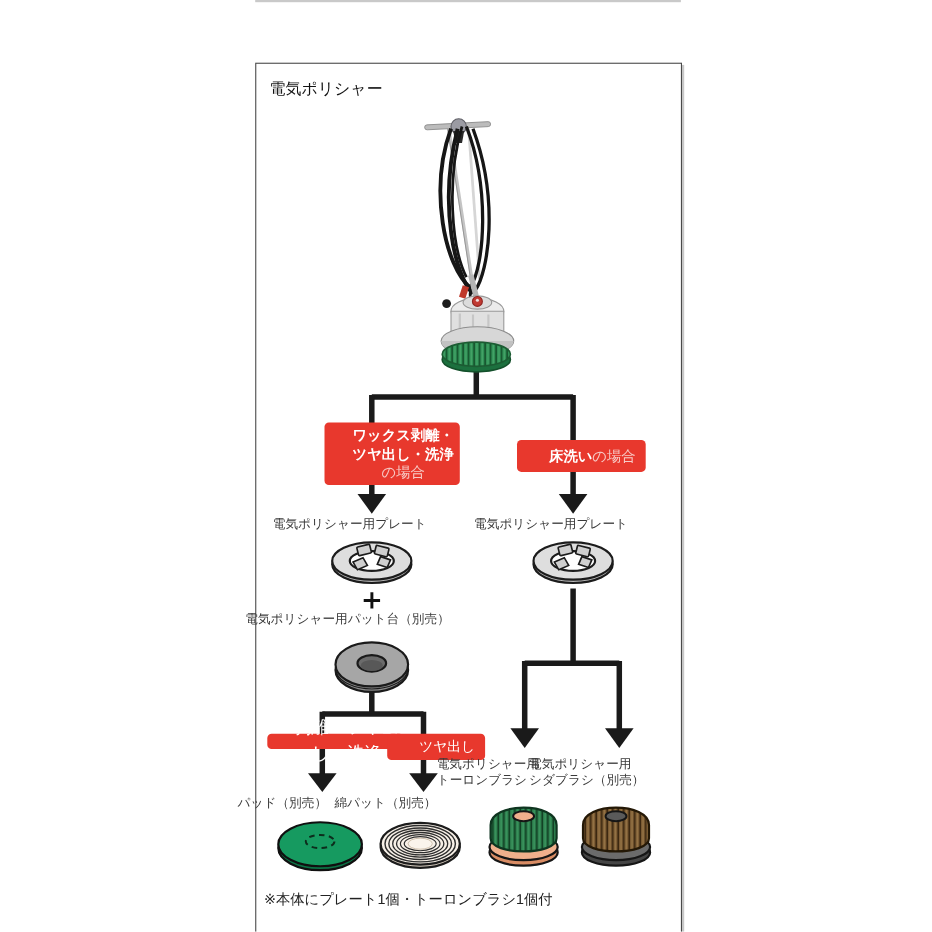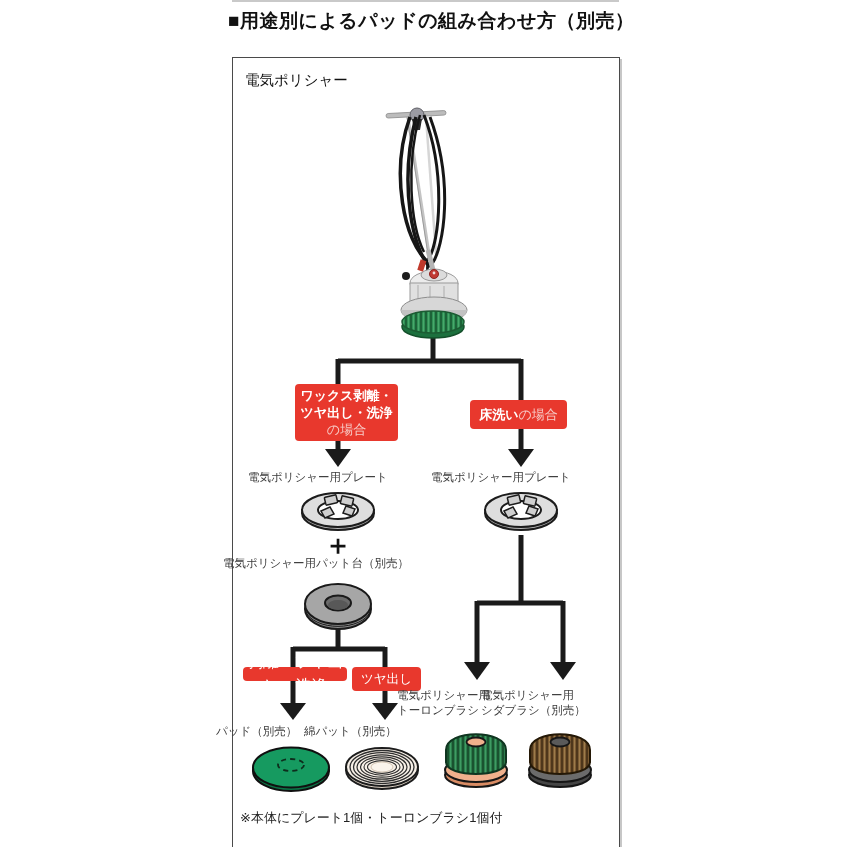--- a/index.html
+++ b/index.html
@@ -7,21 +7,21 @@
         font-family:"Liberation Sans","DejaVu Sans",sans-serif;color:#1a1a1a;}
   .abs{position:absolute;}
   #top-rule{left:232px;top:0;width:387px;height:2px;background:#c9c9c9;}
   #main-title{left:228px;top:8px;font-size:19px;font-weight:bold;color:#111;letter-spacing:0.5px;white-space:nowrap;}
   #frame{left:232px;top:33px;width:386px;height:800px;border:1px solid #4a4a4a;background:#fff;
          box-shadow:2px 2px 0 rgba(0,0,0,0.22);margin-top:24px;}
   #frame-label{left:12px;top:13px;font-size:14.5px;color:#111;}
   #connectors{left:0;top:0;width:386px;height:800px;}
   .node-label{font-size:11.5px;color:#3a3a3a;text-align:left;line-height:15px;white-space:nowrap;}
   .red-box{background:#e8382d;color:#fff;border-radius:4px;text-align:center;
-           display:flex;flex-direction:column;justify-content:center;}
+           display:flex;flex-direction:column;justify-content:center;padding-left:20px;}
   .red-box .bold{font-weight:bold;}
   .red-box .light{color:#f7ccc8;font-weight:normal;}
   #case-wax{left:62px;top:326px;width:103px;height:57px;font-size:13px;line-height:17px;}
   #case-floor{left:237px;top:342px;width:97px;height:29px;font-size:13px;line-height:24px;
               flex-direction:row;align-items:center;justify-content:center;display:flex;}
   #case-strip{left:10px;top:609px;width:104px;height:14px;font-size:16px;line-height:24px;}
   #case-polish{left:119px;top:609px;width:69px;height:24px;font-size:12.5px;line-height:24px;}
   #plus-sign{left:55px;top:469px;width:100px;text-align:center;font-size:27px;font-weight:bold;color:#111;}
   #plate-label-left{left:15px;top:412px;width:180px;}
   #plate-label-right{left:198px;top:412px;width:180px;}
@@ -33,21 +33,20 @@
   #footnote{left:7px;top:751px;font-size:13px;color:#222;}
   svg{display:block;}
 </style>
 </head>
 <body>
 
 <div id="page">
 
   <div id="top-rule" class="abs"></div>
 
-  <div id="main-title" class="abs">■用途別によるパッドの組み合わせ方（別売）</div>
 
   <div id="frame" class="abs">
 
     <div id="frame-label" class="abs">電気ポリシャー</div>
 
     <svg id="connectors" class="abs" viewBox="0 0 386 800">
       <g stroke="#1a1a1a" stroke-width="5" fill="none">
         <path d="M200,279 V303"></path>
         <path d="M105,303 H288"></path>
         <path d="M105,301 V392"></path>

